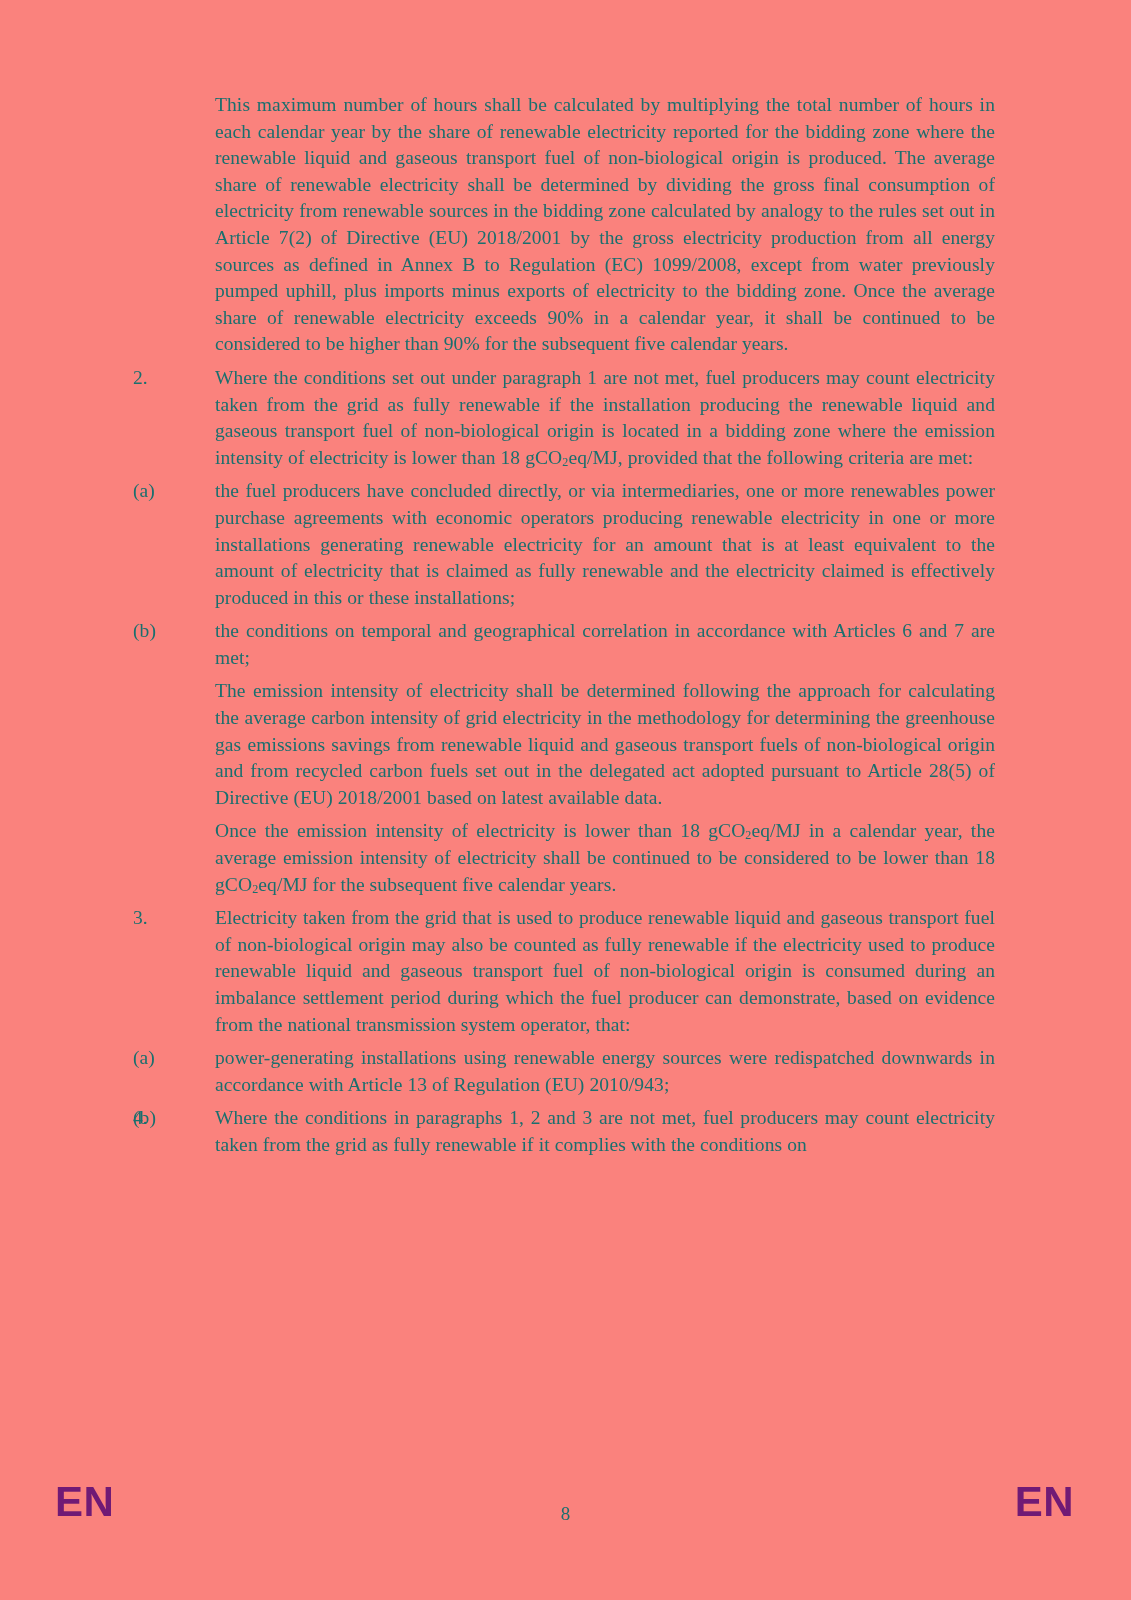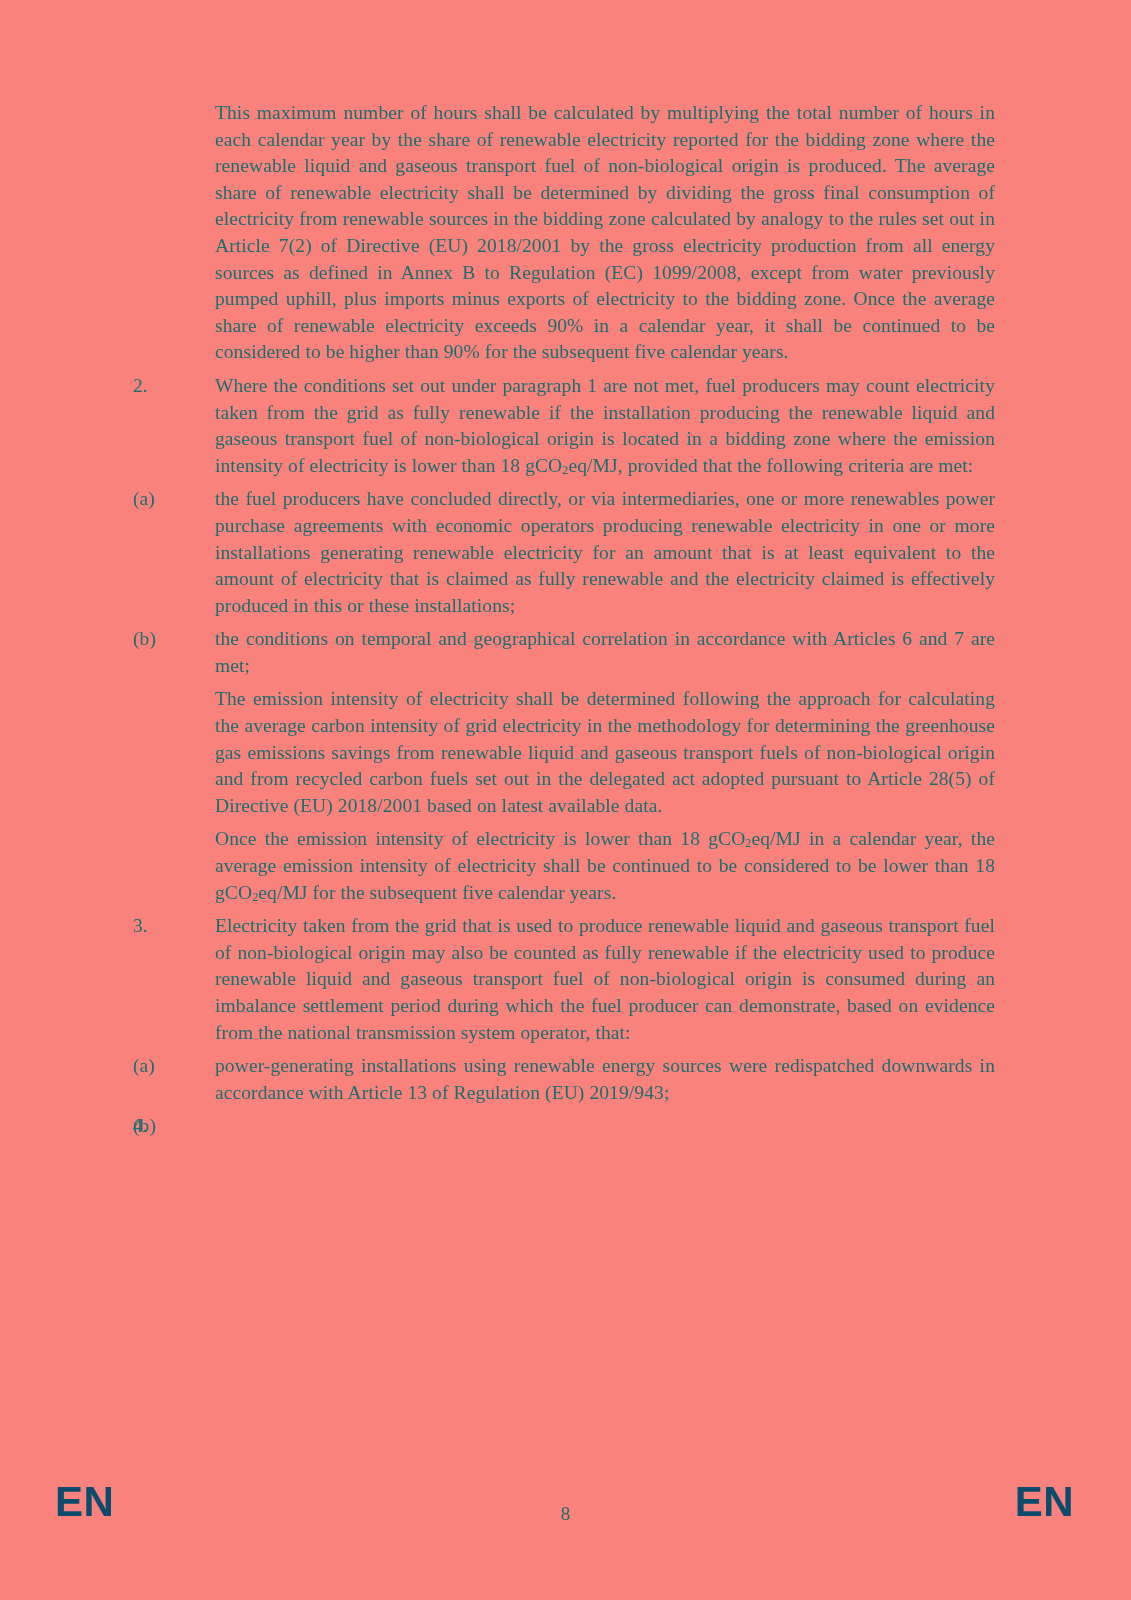--- a/index.html
+++ b/index.html
@@ -12,21 +12,21 @@
     width: 1131px;
     height: 1600px;
     background: #fa827d;
     font-family: "Liberation Serif", "DejaVu Serif", serif;
     color: #1a6f6e;
     overflow: hidden;
   }
   .content {
     position: absolute;
     left: 215px;
-    top: 100px;
+    top: 92px;
     width: 780px;
   }
   .para {
     position: relative;
     text-align: justify;
     font-size: 19.5px;
     line-height: 26.6px;
     margin: 0 0 7px 0;
     letter-spacing: 0.1px;
   }
@@ -41,21 +41,21 @@
     line-height: 0;
     vertical-align: -0.18em;
   }
   .footer-en {
     position: absolute;
     top: 1481px;
     font-family: "Liberation Sans", "DejaVu Sans", sans-serif;
     font-weight: bold;
     font-size: 42px;
     line-height: 1;
-    color: #0c4a6e;
+    color: #701a75;
     letter-spacing: 0.5px;
   }
   .footer-en.left  { left: 55px; }
   .footer-en.right { right: 57px; }
   .page-number {
     position: absolute;
     left: 0;
     right: 0;
     top: 1501px;
     text-align: center;
@@ -100,29 +100,30 @@
       <span>Once the emission intensity of electricity is lower than 18 gCO<sub>2</sub>eq/MJ in a calendar year, the average emission intensity of electricity shall be continued to be considered to be lower than 18 gCO<sub>2</sub>eq/MJ for the subsequent five calendar years.</span>
     </div>
 
     <div class="para">
       <span class="label">3.</span>
       <span>Electricity taken from the grid that is used to produce renewable liquid and gaseous transport fuel of non-biological origin may also be counted as fully renewable if the electricity used to produce renewable liquid and gaseous transport fuel of non-biological origin is consumed during an imbalance settlement period during which the fuel producer can demonstrate, based on evidence from the national transmission system operator, that:</span>
     </div>
 
     <div class="para">
       <span class="label">(a)</span>
-      <span>power-generating installations using renewable energy sources were redispatched downwards in accordance with Article 13 of Regulation (EU) 2019/943;</span>
+      <span>power-generating installations using renewable energy sources were redispatched downwards in accordance with Article 13 of Regulation (EU) 2010/943;</span>
     </div>
 
     <div class="para">
       <span class="label">(b)</span>
     </div>
 
     <div class="para">
       <span class="label">4.</span>
+      <span>Where the conditions in paragraphs 1, 2 and 3 are not met, fuel producers may count electricity taken from the grid as fully renewable if it complies with the conditions on</span>
     </div>
 
   </div>
 
   <div class="footer-en left">EN</div>
   <div class="page-number">8</div>
   <div class="footer-en right">EN</div>
 </div>
 
 </body></html>

